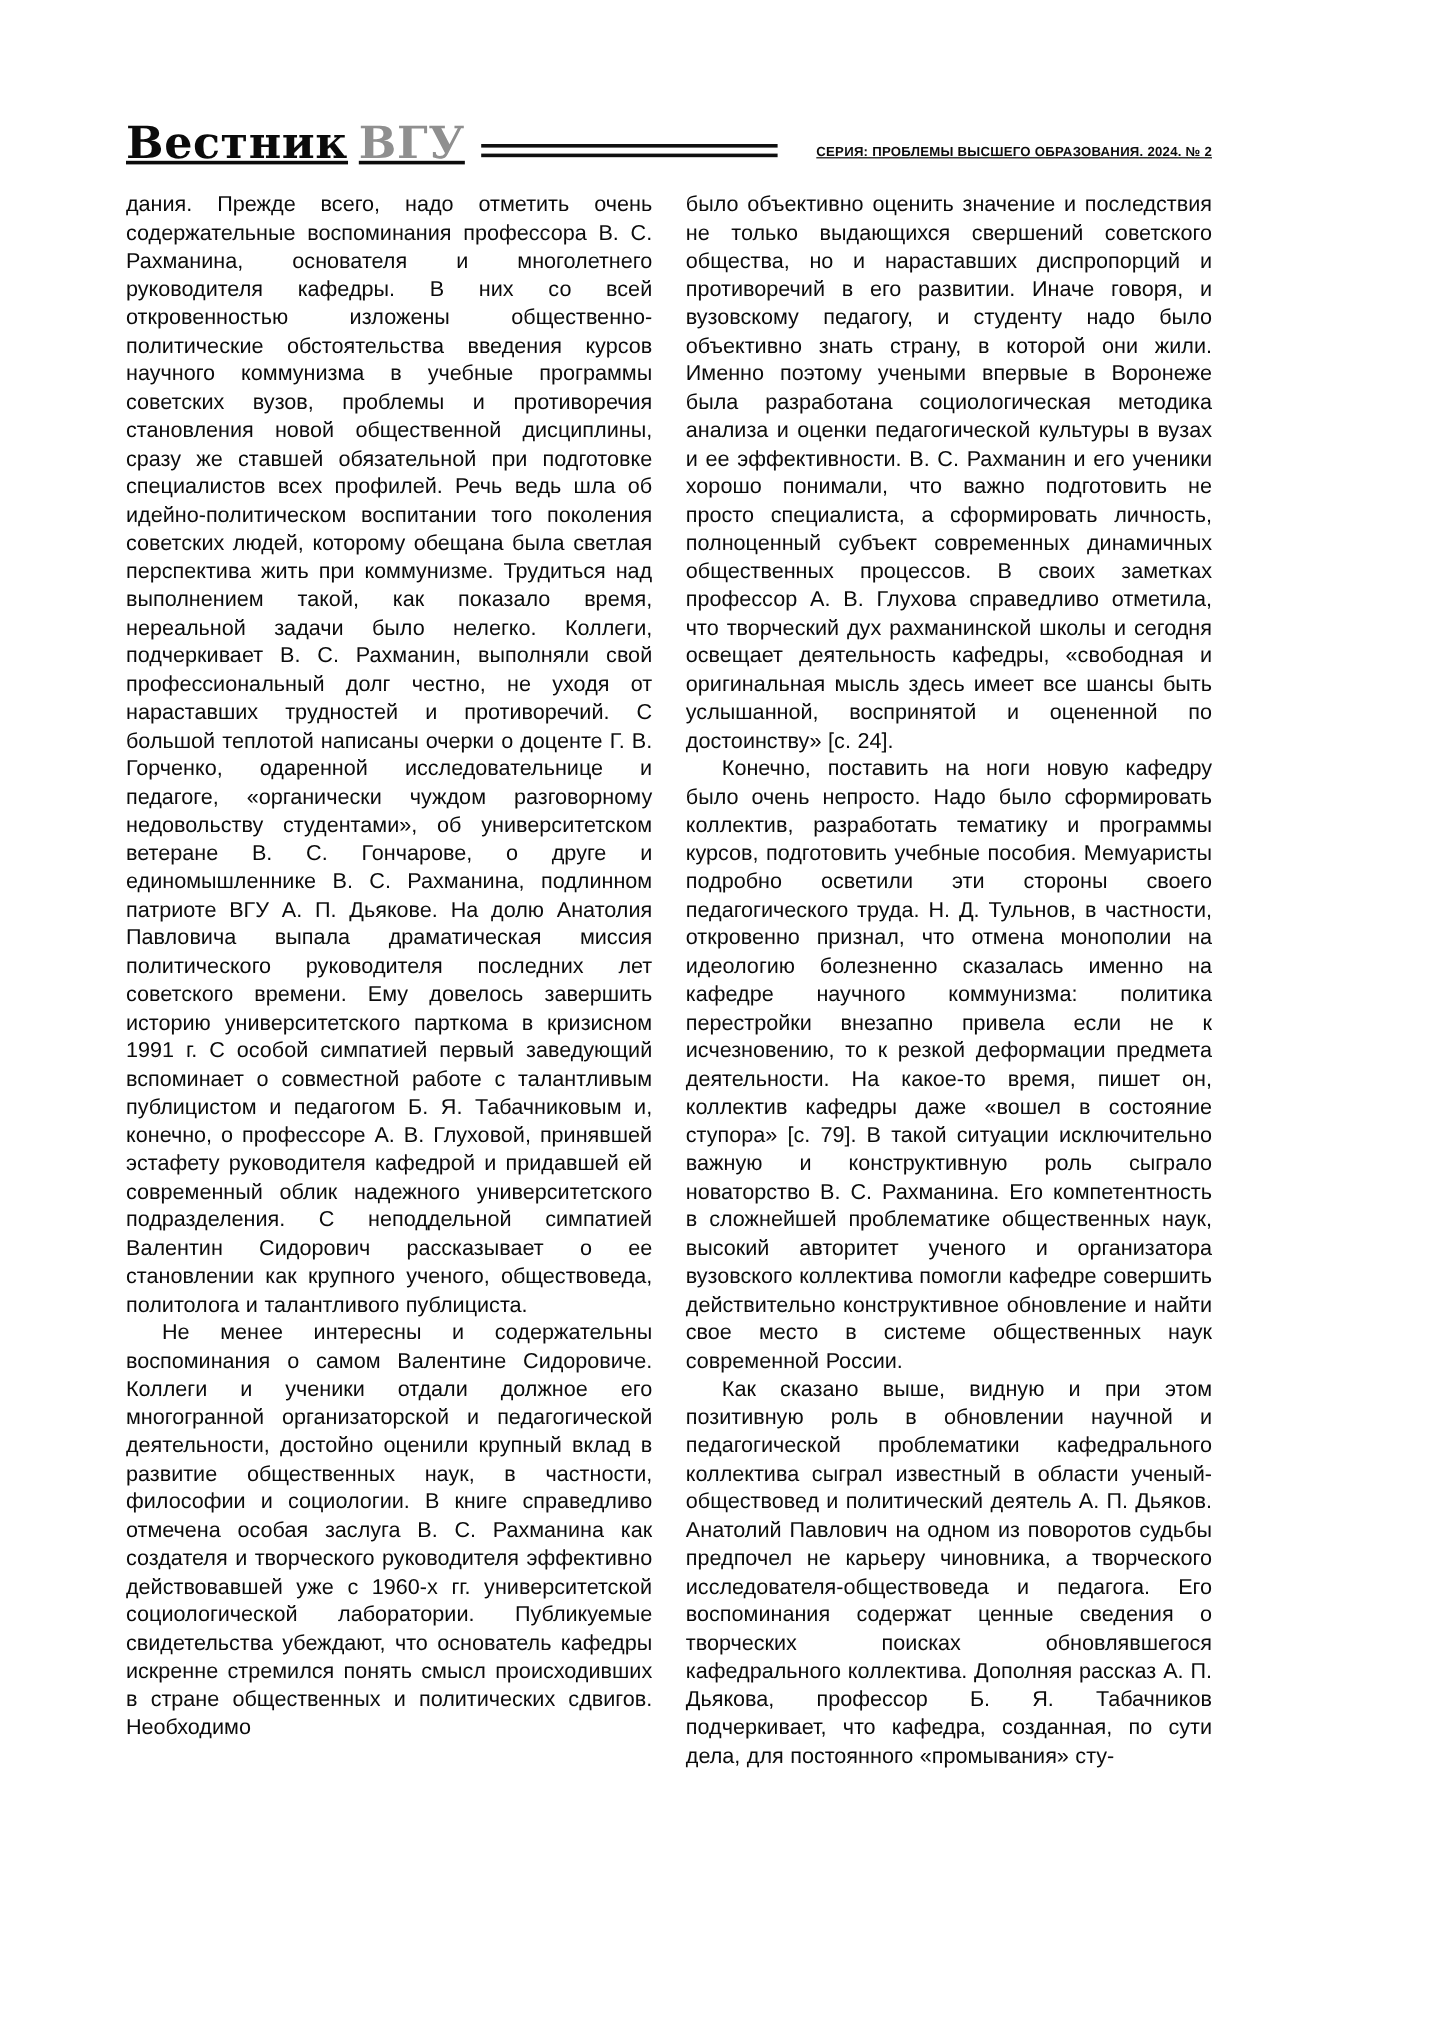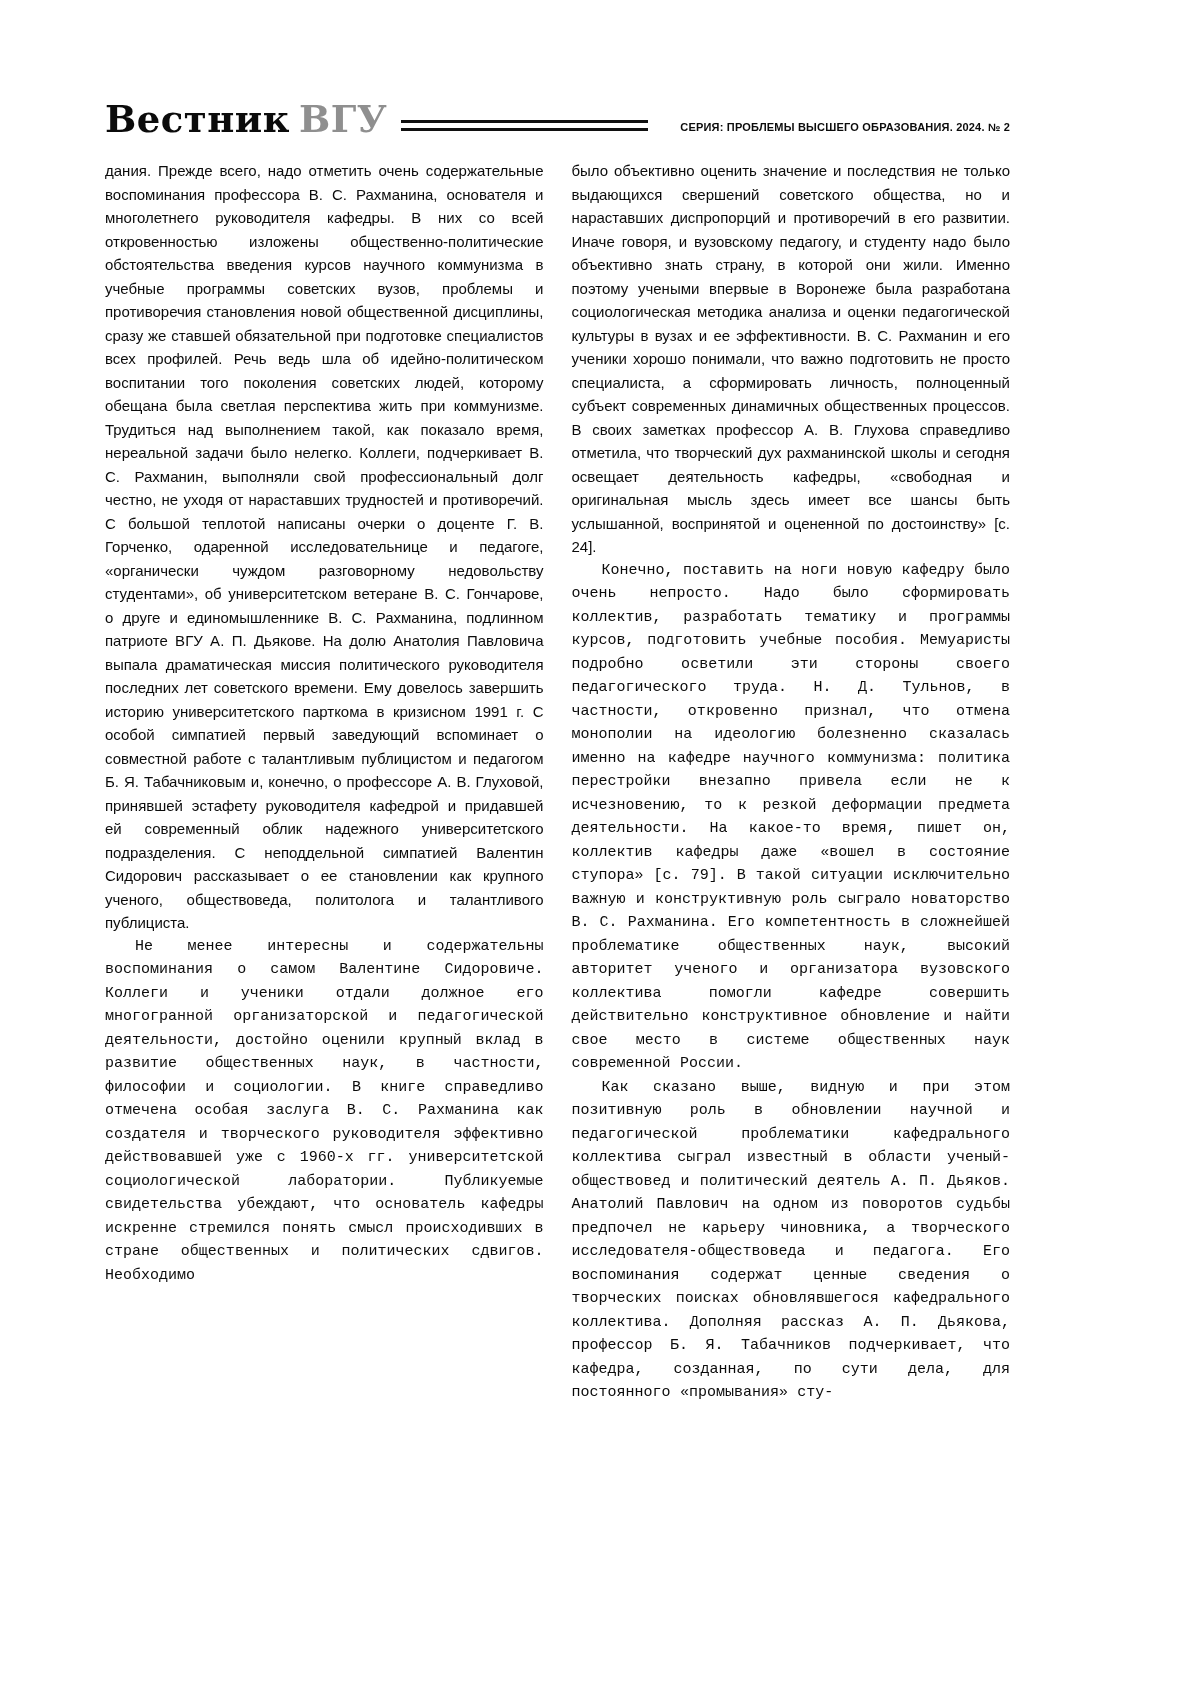--- a/index.html
+++ b/index.html
@@ -16,20 +16,21 @@
     position: absolute;
     left: 105px;
     top: 94px;
     width: 905px;
   }
   
   .page-header {
     display: flex;
     align-items: flex-end;
     height: 44px;
+    text-decoration: underline;
   }
   .logo {
     font-family: "DejaVu Serif", serif;
     font-weight: 700;
     font-size: 37px;
     line-height: 1;
     white-space: nowrap;
     letter-spacing: 0.5px;
   }
   .logo-main { color: #0b0b0b; }
@@ -50,28 +51,28 @@
     margin-left: 20px;
   }
   
   .columns {
     display: flex;
     gap: 28px;
     margin-top: 21px;
   }
   .col { flex: 1 1 0; min-width: 0; }
   .para {
-    font-size: 15px;
+    font-size: 18px;
     line-height: 23.5px;
     text-align: justify;
     hyphens: auto;
     -webkit-hyphens: auto;
     word-spacing: 0.4px;
   }
-  .para.indent { text-indent: 30px; font-family: Liberation Mono, monospace; }
+  .para.indent { text-indent: 30px; }
   
   .page-footer {
     display: flex;
     align-items: flex-end;
     margin-top: 38px;
   }
   .page-number {
     font-size: 21px;
     font-weight: 700;
     line-height: 1;

